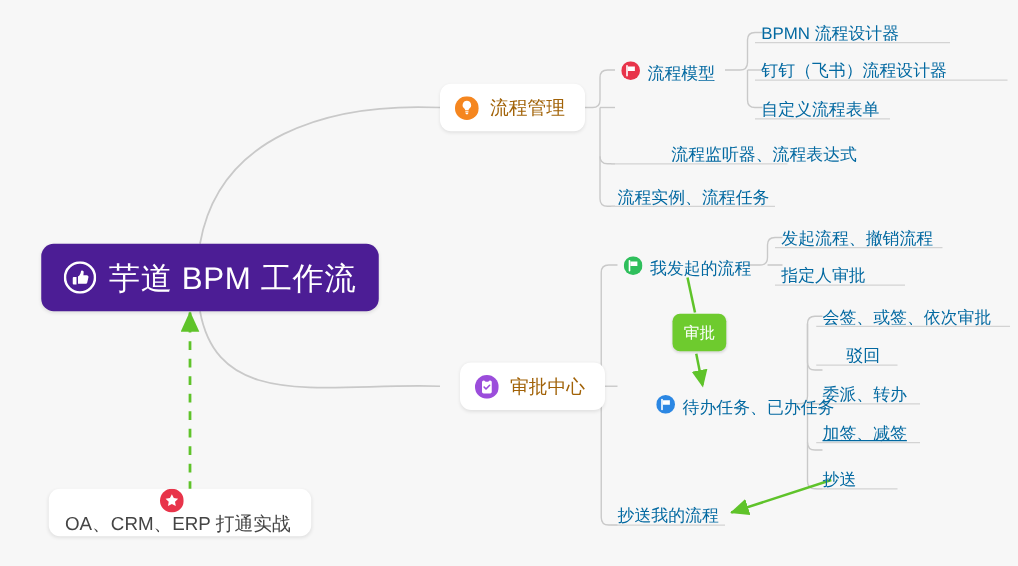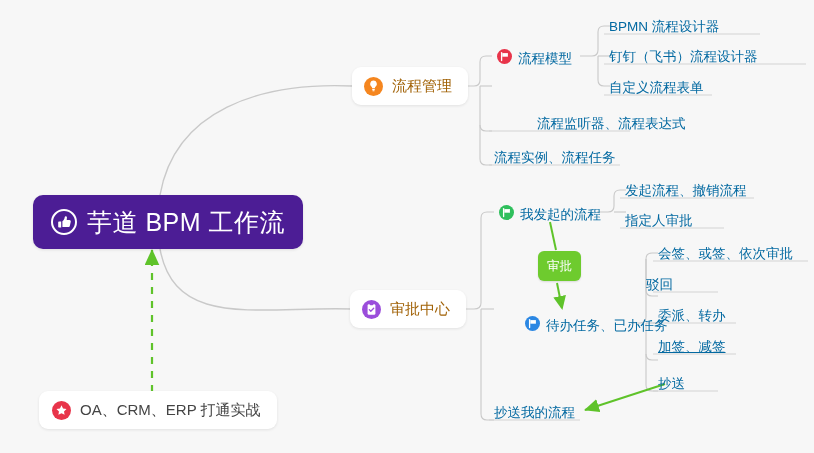--- a/index.html
+++ b/index.html
@@ -66,20 +66,21 @@
 
   
   .card{
     background:#ffffff;
     border-radius:9px;
     height:38px;
     padding:0 16px 0 13px;
     font-size:15px;
     color:#444444;
     box-shadow:0 1px 3px rgba(0,0,0,.09);
+    flex-direction:column;
   }
   .card .ico{margin-right:9px;display:flex;align-items:center;}
 </style>
 </head>
 <body>
 
 <div id="canvas">
 
   <svg class="links" viewBox="0 0 814 453">
 
@@ -187,21 +188,21 @@
     <span class="txt">自定义流程表单</span>
   </div>
 
   <div class="node leaf" style="left:489px;top:106px;margin-left:43px;">
     <span class="txt">流程监听器、流程表达式</span>
   </div>
   <div class="node leaf" style="left:489px;top:140px;">
     <span class="txt">流程实例、流程任务</span>
   </div>
 
-  <div class="node branch" style="left:350px;top:290px;">
+  <div class="node branch" style="left:368px;top:290px;">
     <span class="ico">
       <svg width="19" height="19" viewBox="0 0 19 19">
         <circle cx="9.5" cy="9.5" r="9.5" fill="#9b4ddb"></circle>
         <rect x="5.6" y="4.3" width="7.8" height="10.4" rx="1.3" fill="#ffffff"></rect>
         <rect x="7.6" y="3.1" width="3.8" height="2.2" rx="1.1" fill="#9b4ddb"></rect>
         <path d="M7.3 9.6l1.5 1.6 2.9-3" stroke="#9b4ddb" stroke-width="1.3" fill="none" stroke-linecap="round" stroke-linejoin="round"></path>
       </svg>
     </span>
     <span>审批中心</span>
   </div>
@@ -234,21 +235,21 @@
         <path d="M4.6 3.6v8" stroke="#ffffff" stroke-width="1.3" stroke-linecap="round"></path>
         <path d="M5.3 4.1h5.6v3.6H5.3z" fill="#ffffff"></path>
       </svg>
     </span>
     <span class="txt">待办任务、已办任务</span>
   </div>
 
   <div class="node leaf" style="left:653px;top:236px;">
     <span class="txt">会签、或签、依次审批</span>
   </div>
-  <div class="node leaf" style="left:641px;top:267px;">
+  <div class="node leaf" style="left:672px;top:267px;">
     <span class="txt">驳回</span>
   </div>
   <div class="node leaf" style="left:653px;top:298px;">
     <span class="txt">委派、转办</span>
   </div>
   <div class="node leaf" style="left:653px;top:329px;text-decoration:underline;">
     <span class="txt">加签、减签</span>
   </div>
   <div class="node leaf" style="left:653px;top:366px;">
     <span class="txt">抄送</span>

